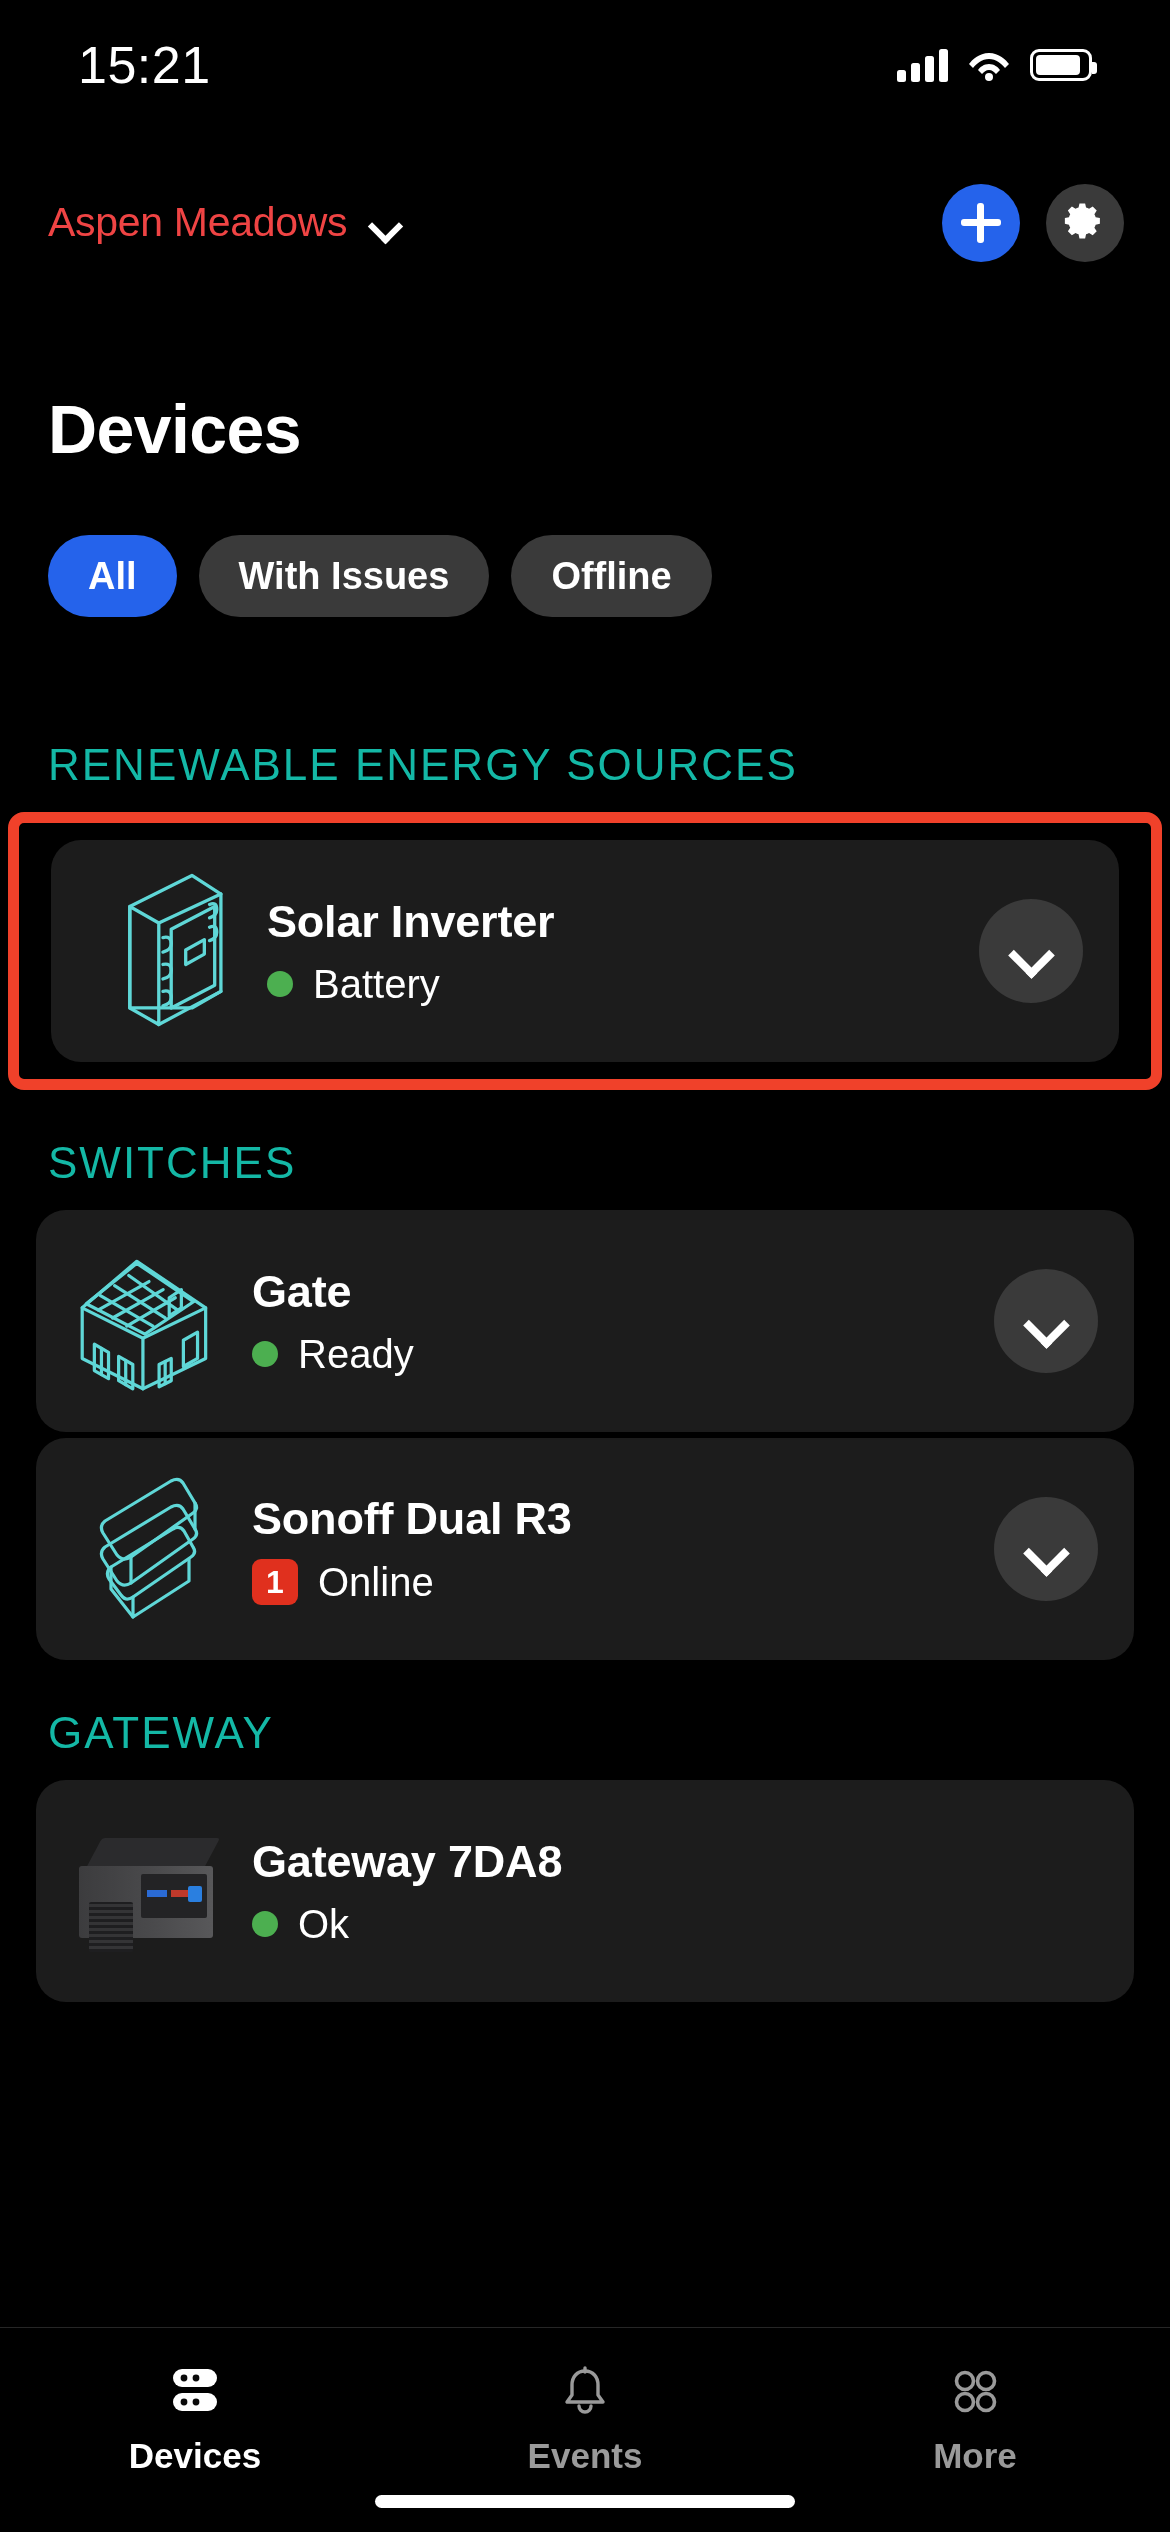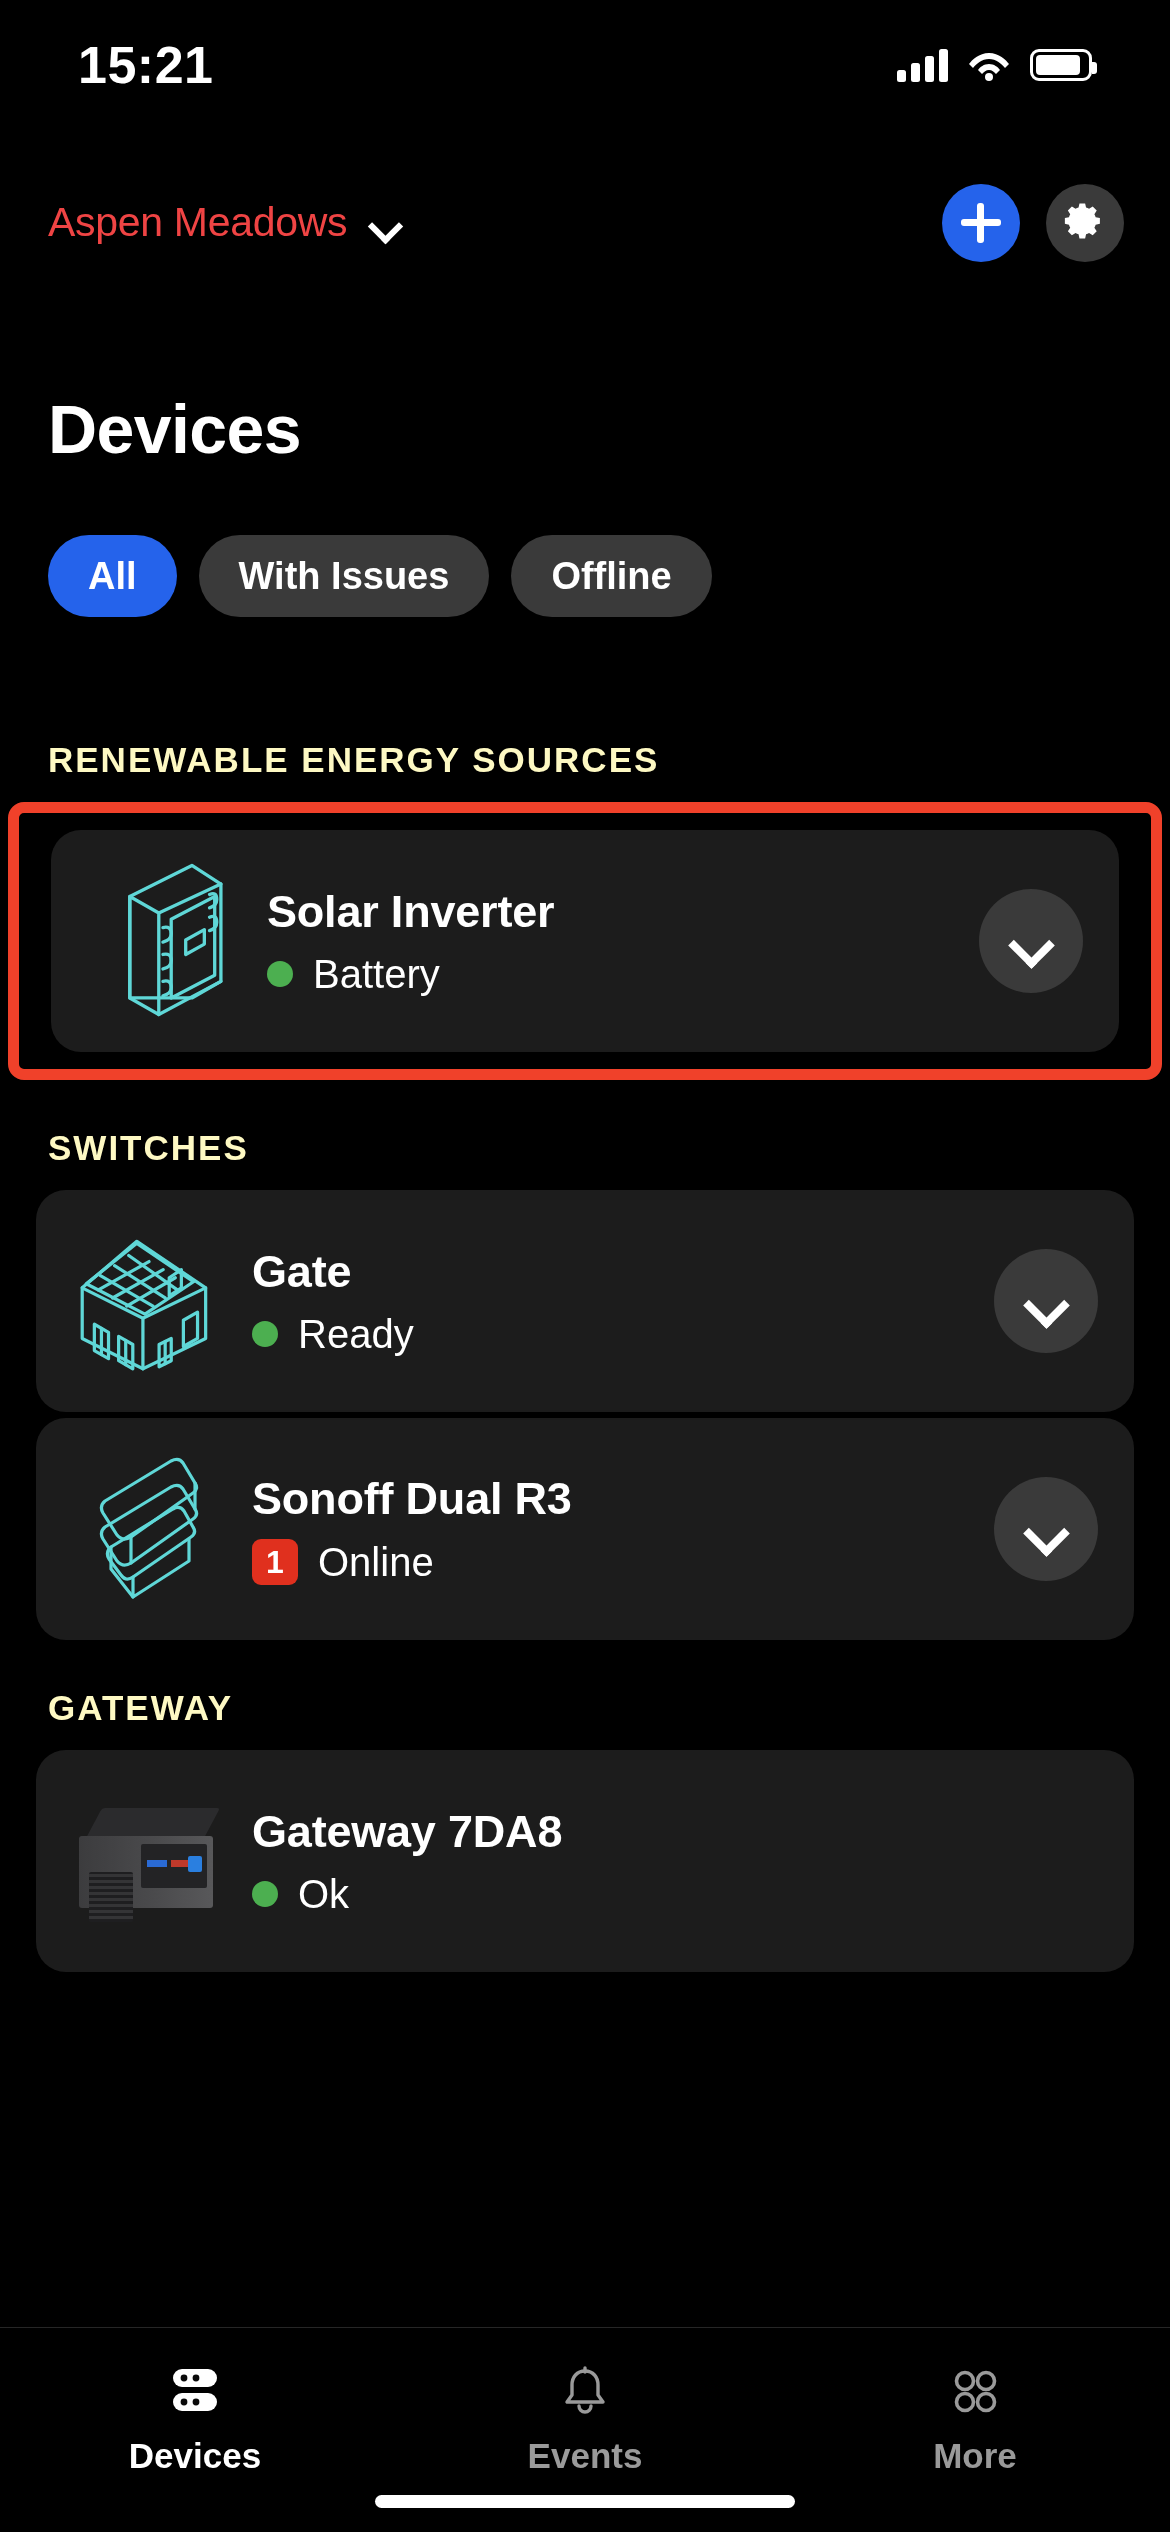--- a/index.html
+++ b/index.html
@@ -11,21 +11,21 @@
   }
   body { position:relative; }
 
   
   .statusbar {
     position:absolute; top:0; left:0; width:1170px; height:115px;
     display:flex; align-items:center; justify-content:space-between;
     padding:0 78px 0 78px;
   }
   .sb-time {
-    color:#fff; font-size:52px; font-weight:700; letter-spacing:0.5px;
+    color:#fff; font-size:52px; font-weight:400; letter-spacing:0.5px;
     margin-top:14px;
   }
   .sb-right { display:flex; align-items:center; gap:20px; margin-top:14px; }
   .sig { display:flex; align-items:flex-end; gap:5px; height:34px; }
   .sig i { display:block; width:9px; background:#fff; border-radius:2.5px; }
   .sig i:nth-child(1){ height:12px; }
   .sig i:nth-child(2){ height:19px; }
   .sig i:nth-child(3){ height:26px; }
   .sig i:nth-child(4){ height:33px; }
   .wifi { width:42px; height:32px; position:relative; }
@@ -87,21 +87,21 @@
     height:82px; padding:16px 40px; border-radius:41px;
     display:flex; align-items:center; justify-content:center;
     color:#fff; font-size:38px; font-weight:600;
     background:#3a3a3a; cursor:pointer; white-space:nowrap;
   }
   .chip.active { background:#2563eb; }
 
   
   .content { position:absolute; top:740px; left:0; width:1170px; }
   .section-title {
-    color:#fef9c3; font-size:35px; font-weight:700;
+    color:#14b8a6; font-size:44px; font-weight:400;
     letter-spacing:2.0px; margin:0 0 22px 48px;
   }
   .section + .section { margin-top:40px; }
 
   .card-wrap { position:relative; padding:0 36px; }
   .card-wrap.highlighted {
     padding:0;
     margin:0 8px 0 8px;
     border:11px solid #f0412a;
     border-radius:16px;

